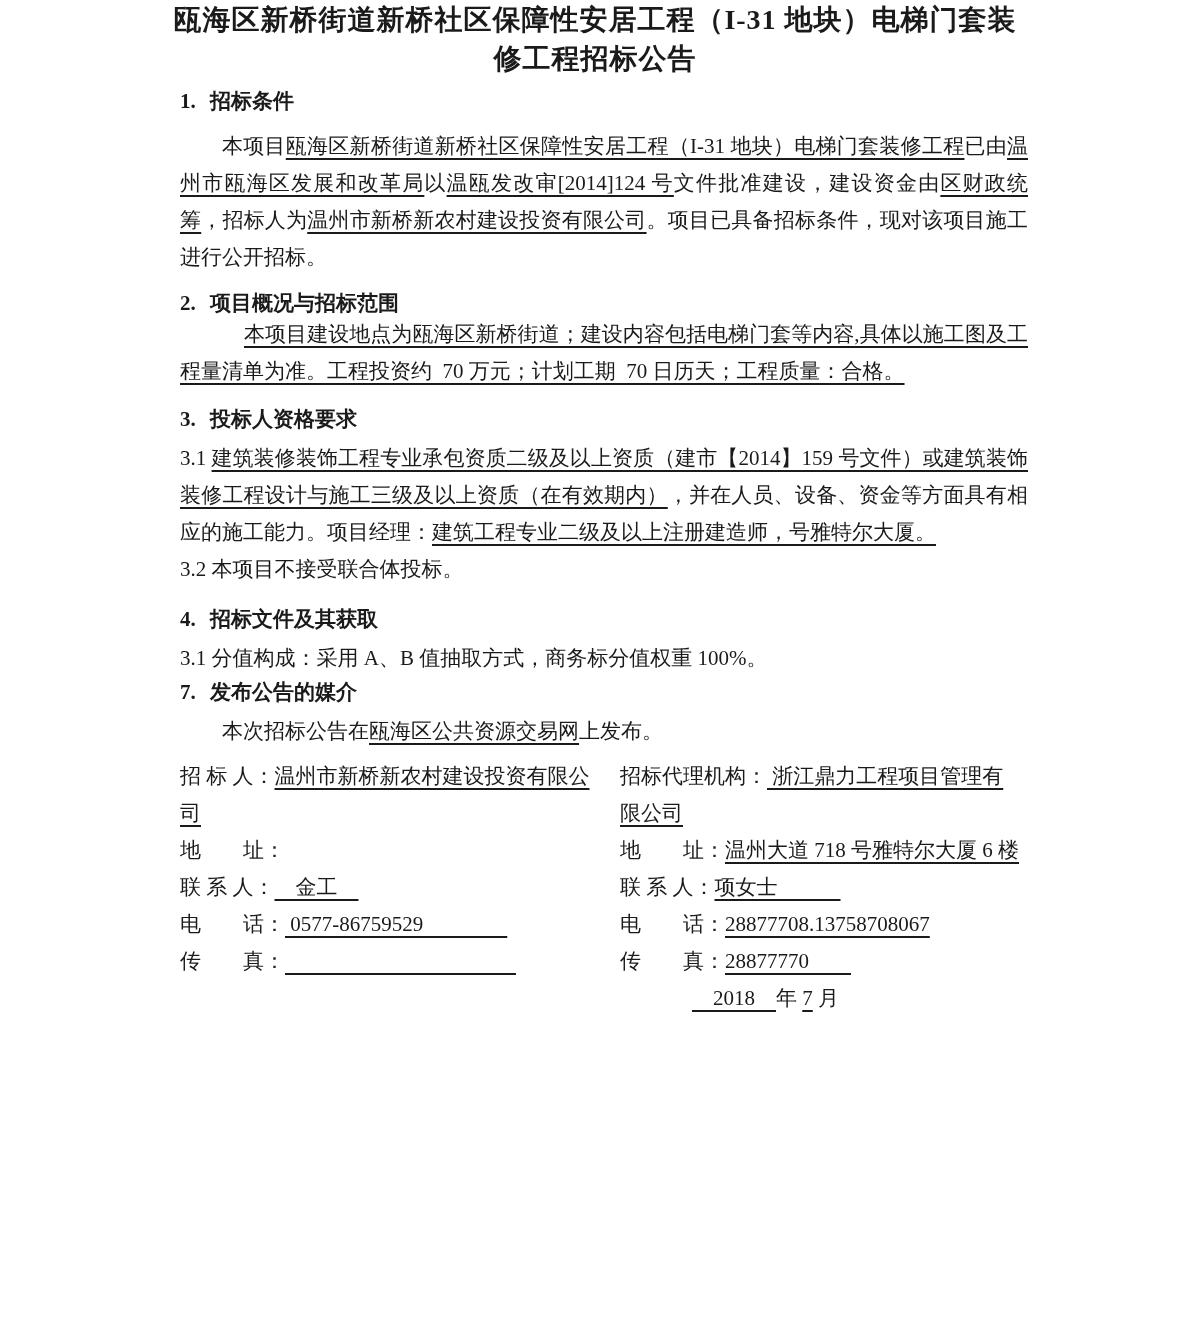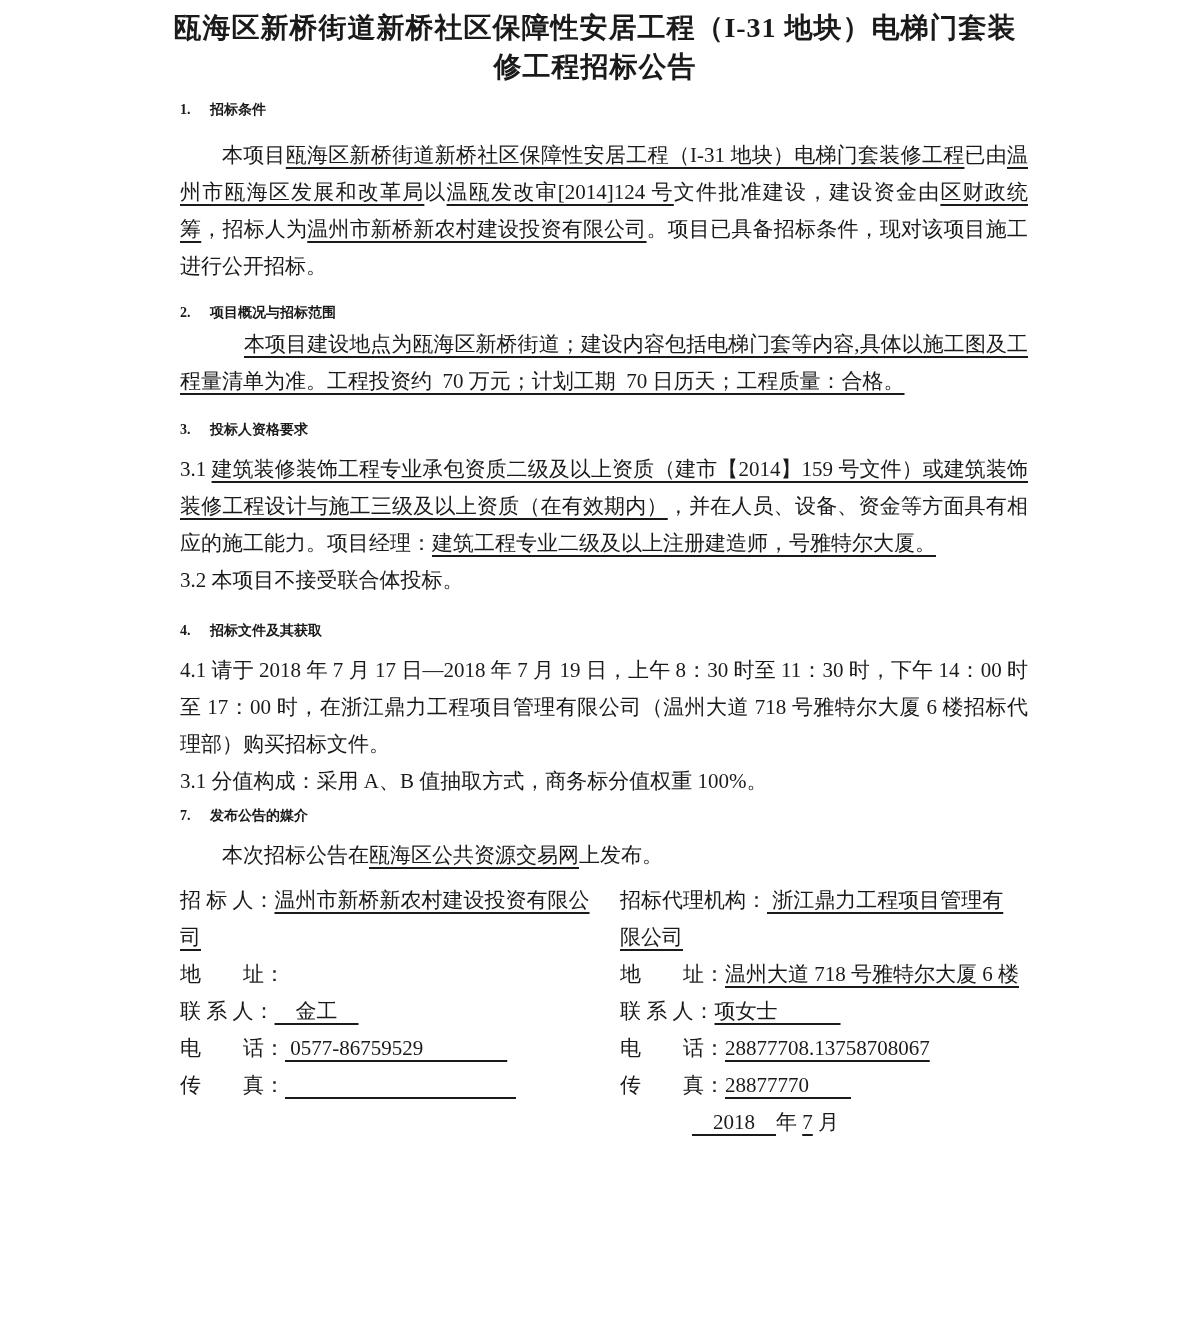--- a/index.html
+++ b/index.html
@@ -3,28 +3,28 @@
 <meta charset="utf-8">
 <style>
   html,body{margin:0;padding:0;}
   body{
     width:1190px;height:1323px;background:#ffffff;overflow:hidden;
     font-family:"Liberation Serif",serif;color:#1a1a1a;
     -webkit-font-smoothing:antialiased;
   }
   .page{width:1190px;height:1323px;background:#ffffff;}
   .doc-title{
-    padding-top:8px;text-align:center;font-weight:700;
+    text-align:center;font-weight:700;
     font-size:28px;line-height:39px;letter-spacing:1px;
     font-family:"Liberation Serif",serif;
   }
   .content{margin:0 162px 0 180px;}
   .sec-heading{
     font-family:"Liberation Sans",sans-serif;font-weight:700;
-    font-size:14px;line-height:26px;
+    font-size:21px;line-height:26px;
   }
   .sec-no{
     display:inline-block;min-width:30px;
     font-family:"Liberation Serif",serif;font-weight:700;
   }
   .para{
     margin:0;font-size:21px;line-height:37px;text-align:justify;
   }
   .para span{white-space:pre-wrap;}
   .u{
@@ -71,21 +71,20 @@
         <div class="sec-heading"><span class="sec-no">2.</span><span class="sec-title">项目概况与招标范围</span></div>
         <p class="para"><span class="u">本项目建设地点为瓯海区新桥街道；建设内容包括电梯门套等内容,具体以施工图及工程量清单为准。工程投资约  70 万元；计划工期  70 日历天；工程质量：合格。</span></p>
       </div>
       <div class="section sec-s3">
         <div class="sec-heading"><span class="sec-no">3.</span><span class="sec-title">投标人资格要求</span></div>
         <p class="para"><span>3.1 </span><span class="u">建筑装修装饰工程专业承包资质二级及以上资质（建市【2014】159 号文件）或建筑装饰装修工程设计与施工三级及以上资质（在有效期内）</span><span>，并在人员、设备、资金等方面具有相应的施工能力。项目经理：</span><span class="u">建筑工程专业二级及以上注册建造师，号雅特尔大厦。</span></p>
         <p class="para"><span>3.2 本项目不接受联合体投标。</span></p>
       </div>
       <div class="section sec-s4">
         <div class="sec-heading"><span class="sec-no">4.</span><span class="sec-title">招标文件及其获取</span></div>
-        <p class="para"><span>4.1 请于 2018 年 7 月 17 日—2018 年 7 月 19 日，上午 8：30 时至 11：30 时，下午 14：00 时至 17：00 时，在浙江鼎力工程项目管理有限公司（温州大道 718 号雅特尔大厦 6 楼招标代理部）购买招标文件。</span></p>
         <p class="para"><span>3.1 分值构成：采用 A、B 值抽取方式，商务标分值权重 100%。</span></p>
       </div>
       <div class="section sec-s7">
         <div class="sec-heading"><span class="sec-no">7.</span><span class="sec-title">发布公告的媒介</span></div>
         <p class="para"><span>本次招标公告在</span><span class="u">瓯海区公共资源交易网</span><span>上发布。</span></p>
       </div>
       <div class="section sec-s6">
         <div class="contact">
           <div class="col-left">
             <p class="contact-row"><span class="label">招 标 人：</span><span class="u">温州市新桥新农村建设投资有限公司</span></p>

